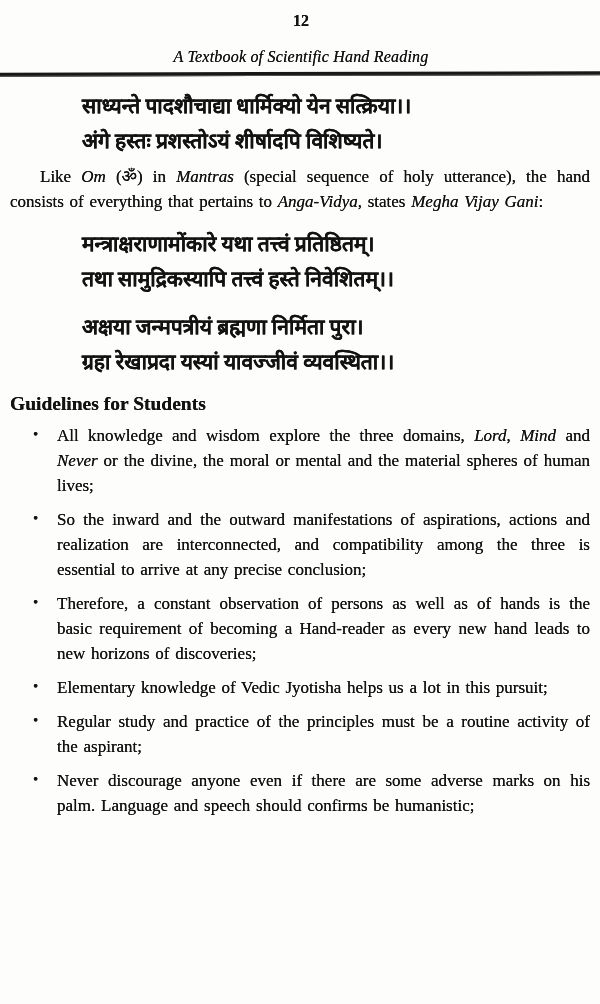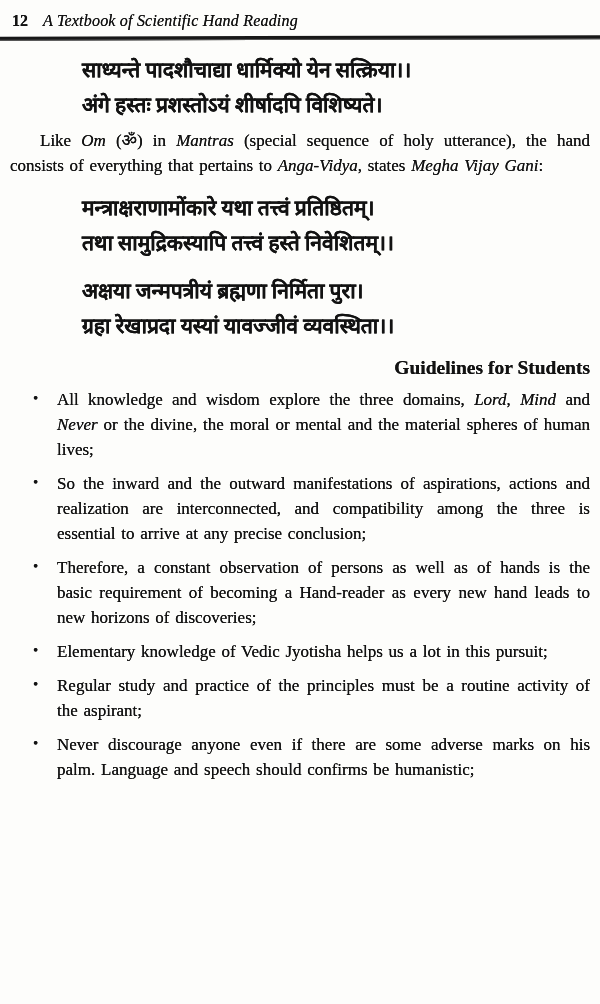--- a/index.html
+++ b/index.html
@@ -17,20 +17,21 @@
     text-shadow: 0 0 0.35px #1a1a1a;
   }
   
   .hdr {
     display: flex;
     align-items: center;
     gap: 15px;
     padding-left: 2px;
     font-size: 16px;
     line-height: 21px;
+    flex-direction: column;
   }
   .pgnum { font-weight: 700; }
   .runtitle { font-style: italic; letter-spacing: 0.2px; }
   .rule {
     height: 3px;
     background: #181818;
     margin: 5px -10px 0 -10px;
     border-bottom: 1px solid #555;
     transform: rotate(-0.12deg);
   }
@@ -51,21 +52,20 @@
     text-indent: 30px;
     word-spacing: 1.5px;
   }
   .it { font-style: italic; }
   
   .sechead {
     margin: 11px 0 6px 0;
     font-size: 19.5px;
     font-weight: 700;
     line-height: 26px;
-    text-align: right;
   }
   
   .bullets {
     list-style: none;
     margin: 0;
     padding: 0;
   }
   .bullets li {
     position: relative;
     padding-left: 47px;

